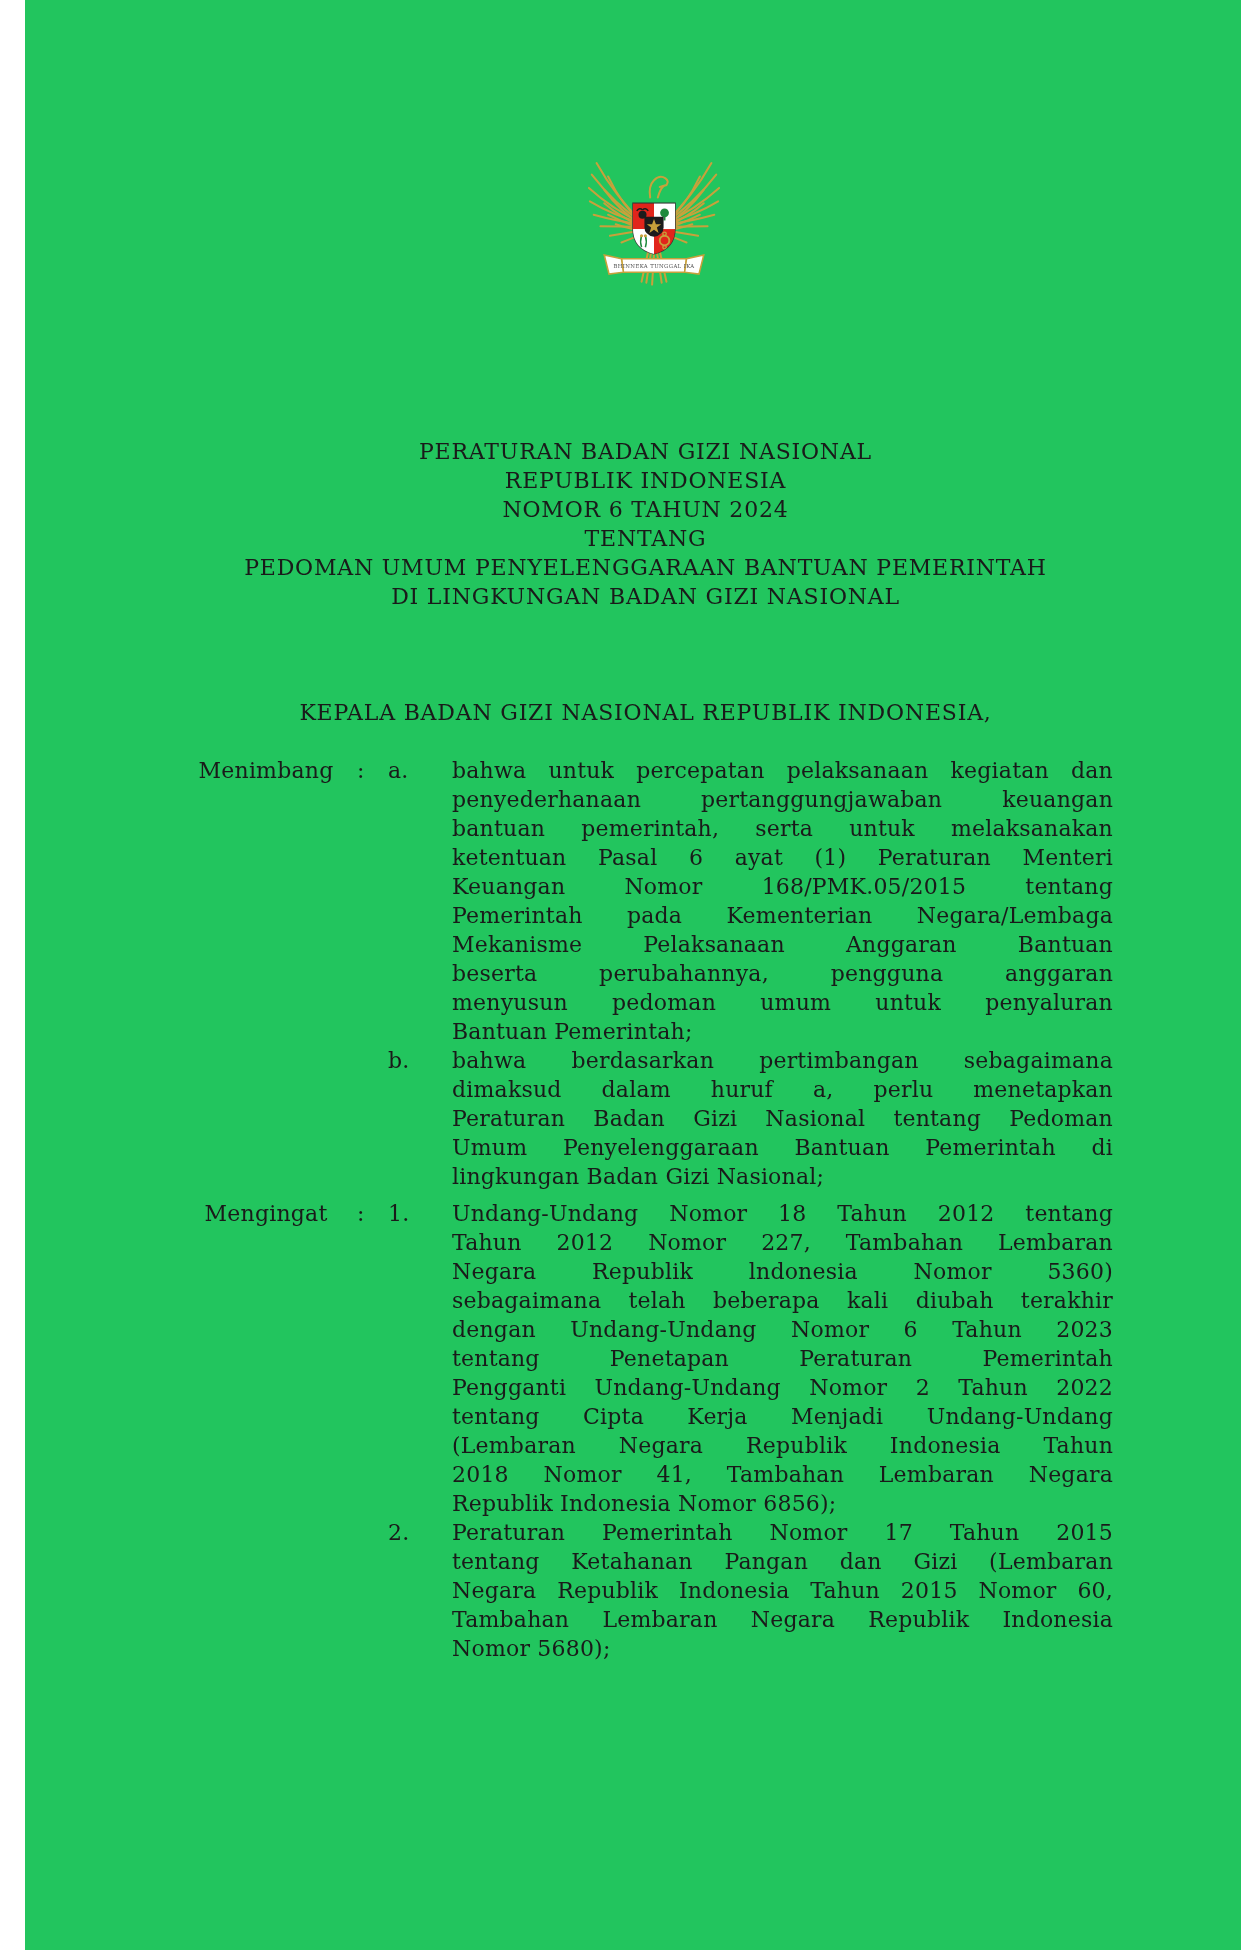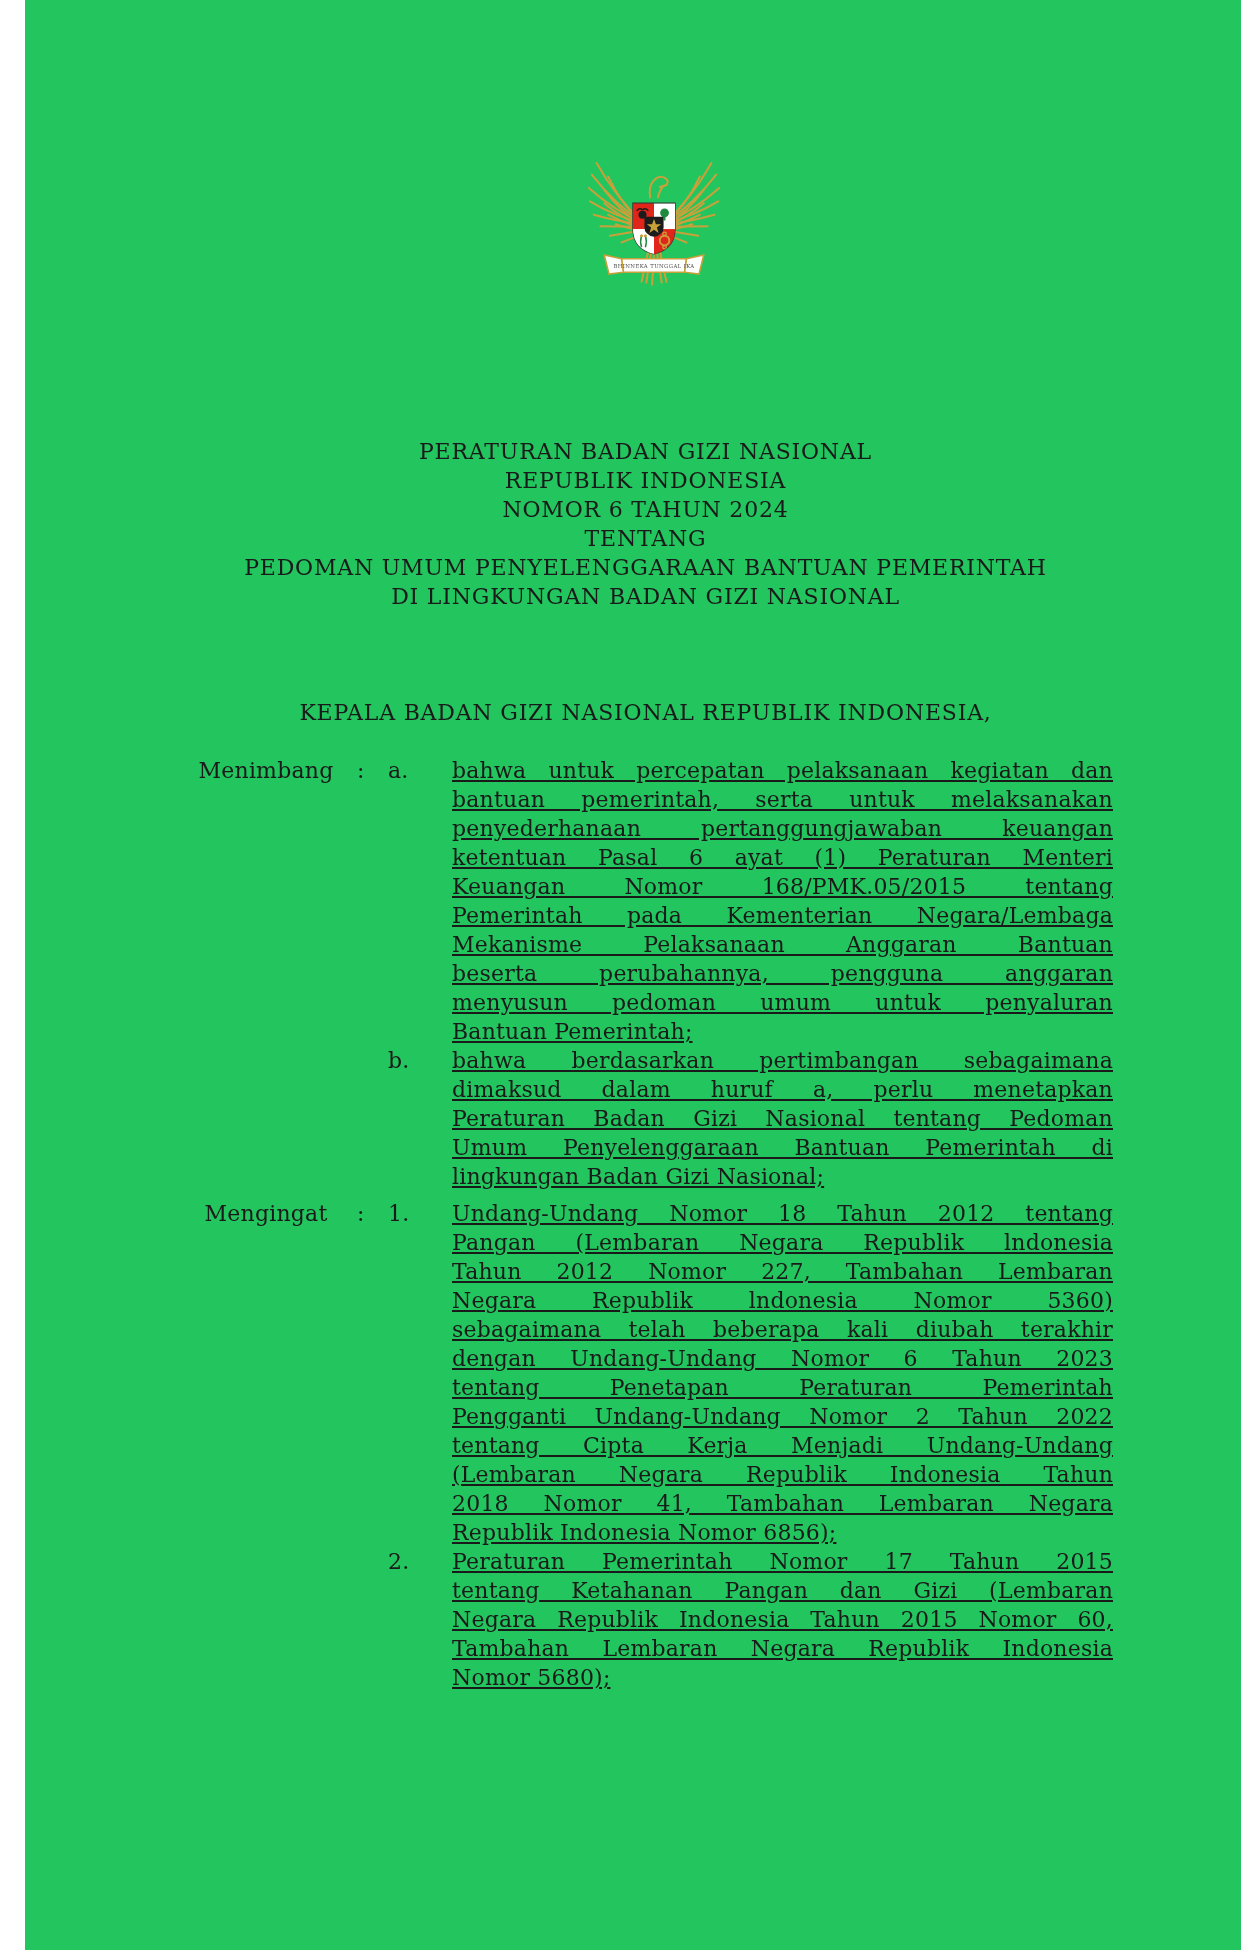--- a/index.html
+++ b/index.html
@@ -19,21 +19,21 @@
   .invocation { top:640px; }
   .authority  { top:698px; }
   .clause { position:absolute; left:150px; display:flex; align-items:flex-start; letter-spacing:0.2px; }
   .clause-menimbang { top:756px; }
   .clause-mengingat { top:1199px; }
   .c-label { width:182px; flex:0 0 182px;text-align:center; }
   .c-colon { width:31px;  flex:0 0 31px; }
   .c-items { width:725px; flex:0 0 725px; }
   .item    { display:flex; align-items:flex-start; }
   .marker  { width:64px; flex:0 0 64px; }
-  .body    { width:661px; flex:0 0 661px;text-decoration:underline; }
+  .body    { width:661px; flex:0 0 661px; }
   .jline        { text-align:justify; text-align-last:justify; }
   .jline.jlast  { text-align-last:left; }
   svg text { font-family:"DejaVu Serif","Liberation Serif",serif; }
 </style>
 </head>
 <body>
 
 <div class="page">
 
   <div class="emblem">
@@ -129,22 +129,22 @@
   <div class="center-line authority">KEPALA BADAN GIZI NASIONAL REPUBLIK INDONESIA,</div>
 
   <div class="clause clause-menimbang">
     <div class="c-label">Menimbang</div>
     <div class="c-colon">:</div>
     <div class="c-items">
       <div class="item">
         <div class="marker">a.</div>
         <div class="body">
             <div class="jline">bahwa untuk percepatan pelaksanaan kegiatan dan</div>
+            <div class="jline">penyederhanaan pertanggungjawaban keuangan</div>
             <div class="jline">bantuan pemerintah, serta untuk melaksanakan</div>
-            <div class="jline">penyederhanaan pertanggungjawaban keuangan</div>
             <div class="jline">ketentuan Pasal 6 ayat (1) Peraturan Menteri</div>
             <div class="jline">Keuangan Nomor 168/PMK.05/2015 tentang</div>
             <div class="jline">Pemerintah pada Kementerian Negara/Lembaga</div>
             <div class="jline">Mekanisme Pelaksanaan Anggaran Bantuan</div>
             <div class="jline">beserta perubahannya, pengguna anggaran</div>
             <div class="jline">menyusun pedoman umum untuk penyaluran</div>
             <div class="jline jlast">Bantuan Pemerintah;</div>
           </div>
       </div>
       <div class="item">
@@ -161,21 +161,20 @@
   </div>
 
   <div class="clause clause-mengingat">
     <div class="c-label">Mengingat</div>
     <div class="c-colon">:</div>
     <div class="c-items">
       <div class="item">
         <div class="marker">1.</div>
         <div class="body">
             <div class="jline">Undang-Undang Nomor 18 Tahun 2012 tentang</div>
-            <div class="jline">Pangan (Lembaran Negara Republik lndonesia</div>
             <div class="jline">Tahun 2012 Nomor 227, Tambahan Lembaran</div>
             <div class="jline">Negara Republik lndonesia Nomor 5360)</div>
             <div class="jline">sebagaimana telah beberapa kali diubah terakhir</div>
             <div class="jline">dengan Undang-Undang Nomor 6 Tahun 2023</div>
             <div class="jline">tentang Penetapan Peraturan Pemerintah</div>
             <div class="jline">Pengganti Undang-Undang Nomor 2 Tahun 2022</div>
             <div class="jline">tentang Cipta Kerja Menjadi Undang-Undang</div>
             <div class="jline">(Lembaran Negara Republik Indonesia Tahun</div>
             <div class="jline">2018 Nomor 41, Tambahan Lembaran Negara</div>
             <div class="jline jlast">Republik Indonesia Nomor 6856);</div>

